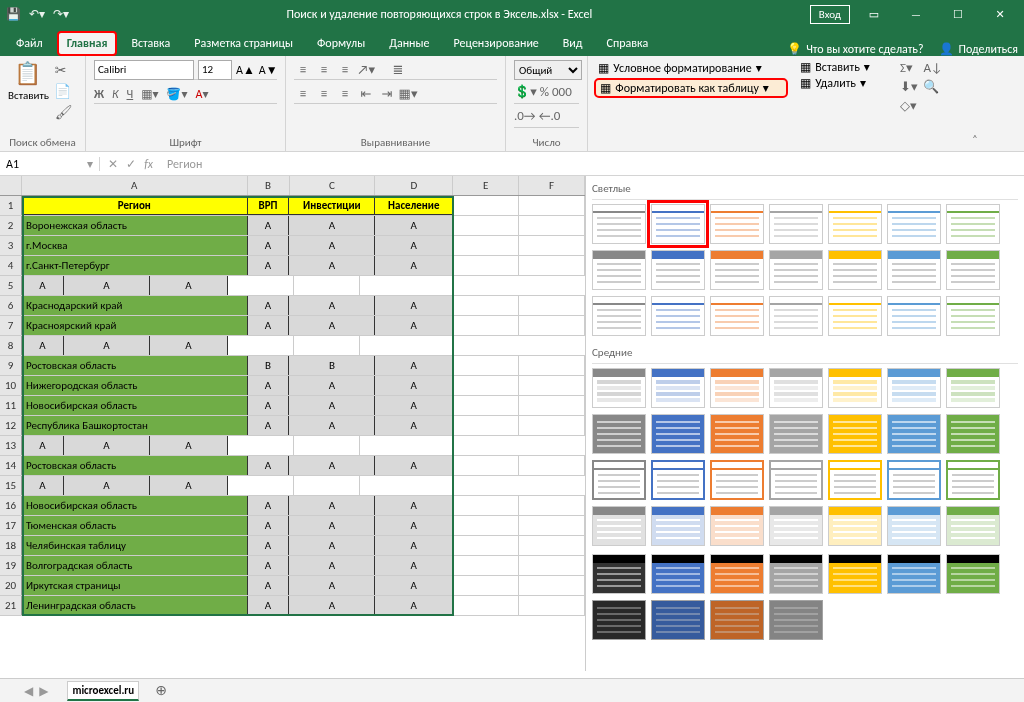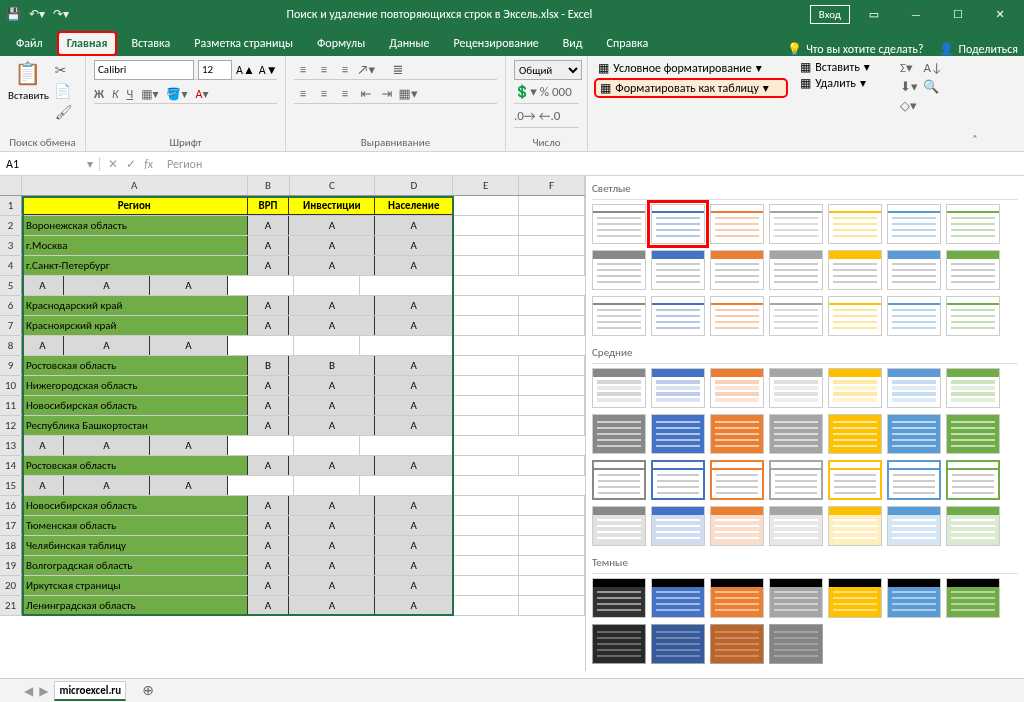--- a/index.html
+++ b/index.html
@@ -70,21 +70,21 @@
 .sel-overlay { position:absolute; border:2px solid #217346; pointer-events:none; }
 
 .gallery { flex:1; background:#fff; border-left:1px solid #ccc; overflow-y:auto; padding:4px 6px 2px; }
 .gallery .section-lbl { font-size:11px; color:#666; padding:2px 0 4px; border-bottom:1px solid #e0e0e0; margin-bottom:4px; }
 .gallery .thumbs { display:flex; flex-wrap:wrap; gap:6px 5px; margin-bottom:8px; }
 .gallery .thumb { width:54px; height:40px; border:1px solid #ccc; background:#fff; position:relative; cursor:pointer; }
 .gallery .thumb.highlighted { outline:3px solid #ff0000; outline-offset:1px; }
 
 .tabs-bottom { position:absolute; bottom:0; left:0; right:0; height:24px; background:#f3f3f3; border-top:1px solid #ccc; display:flex; align-items:center; padding-left:24px; gap:6px; }
 .tabs-bottom .nav { color:#999; }
-.tabs-bottom .sheettab { background:#fff; border:1px solid #ccc; border-bottom:2px solid #217346; padding:2px 4px; font-size:11px; font-weight:bold; }
+.tabs-bottom .sheettab { background:#fff; border:1px solid #ccc; border-bottom:2px solid #217346; padding:2px 4px; font-size:11px; font-weight:bold;margin-left:13px; }
 .tabs-bottom .addtab { color:#666; font-size:14px; padding:0 10px; }
 
 
 .th-line { position:absolute; left:4px; right:4px; height:2px; background:#bbb; }
 .th-hdr { position:absolute; left:0; right:0; top:0; height:8px; }
 
 .grp-caption-row { text-align:center; font-size:11px; color:#666; padding-top:2px; }
 </style>
 </head>
 <body>
@@ -788,21 +788,20 @@
         </div>
         <div class="thumb">
           <div class="th-hdr" style="background:#70ad47;"></div>
           <div style="position:absolute;top:8px;bottom:0;left:0;right:0;background:#70ad47;opacity:.25;"></div>
           <div class="th-line" style="top:12px;background:#fff;"></div>
           <div class="th-line" style="top:18px;background:#fff;"></div>
           <div class="th-line" style="top:24px;background:#fff;"></div>
           <div class="th-line" style="top:30px;background:#fff;"></div>
         </div>
       </div>
-    <div class="section-lbl">Темные</div>
     <div class="thumbs" id="dark-thumbs">
         <div class="thumb" style="background: rgb(51, 51, 51);">
           <div class="th-hdr" style="background:#000;"></div>
           <div class="th-line" style="top:12px;background:#fff;opacity:.5;"></div>
           <div class="th-line" style="top:18px;background:#fff;opacity:.5;"></div>
           <div class="th-line" style="top:24px;background:#fff;opacity:.5;"></div>
           <div class="th-line" style="top:30px;background:#fff;opacity:.5;"></div>
         </div>
         <div class="thumb" style="background: rgb(68, 114, 196);">
           <div class="th-hdr" style="background:#000;"></div>

